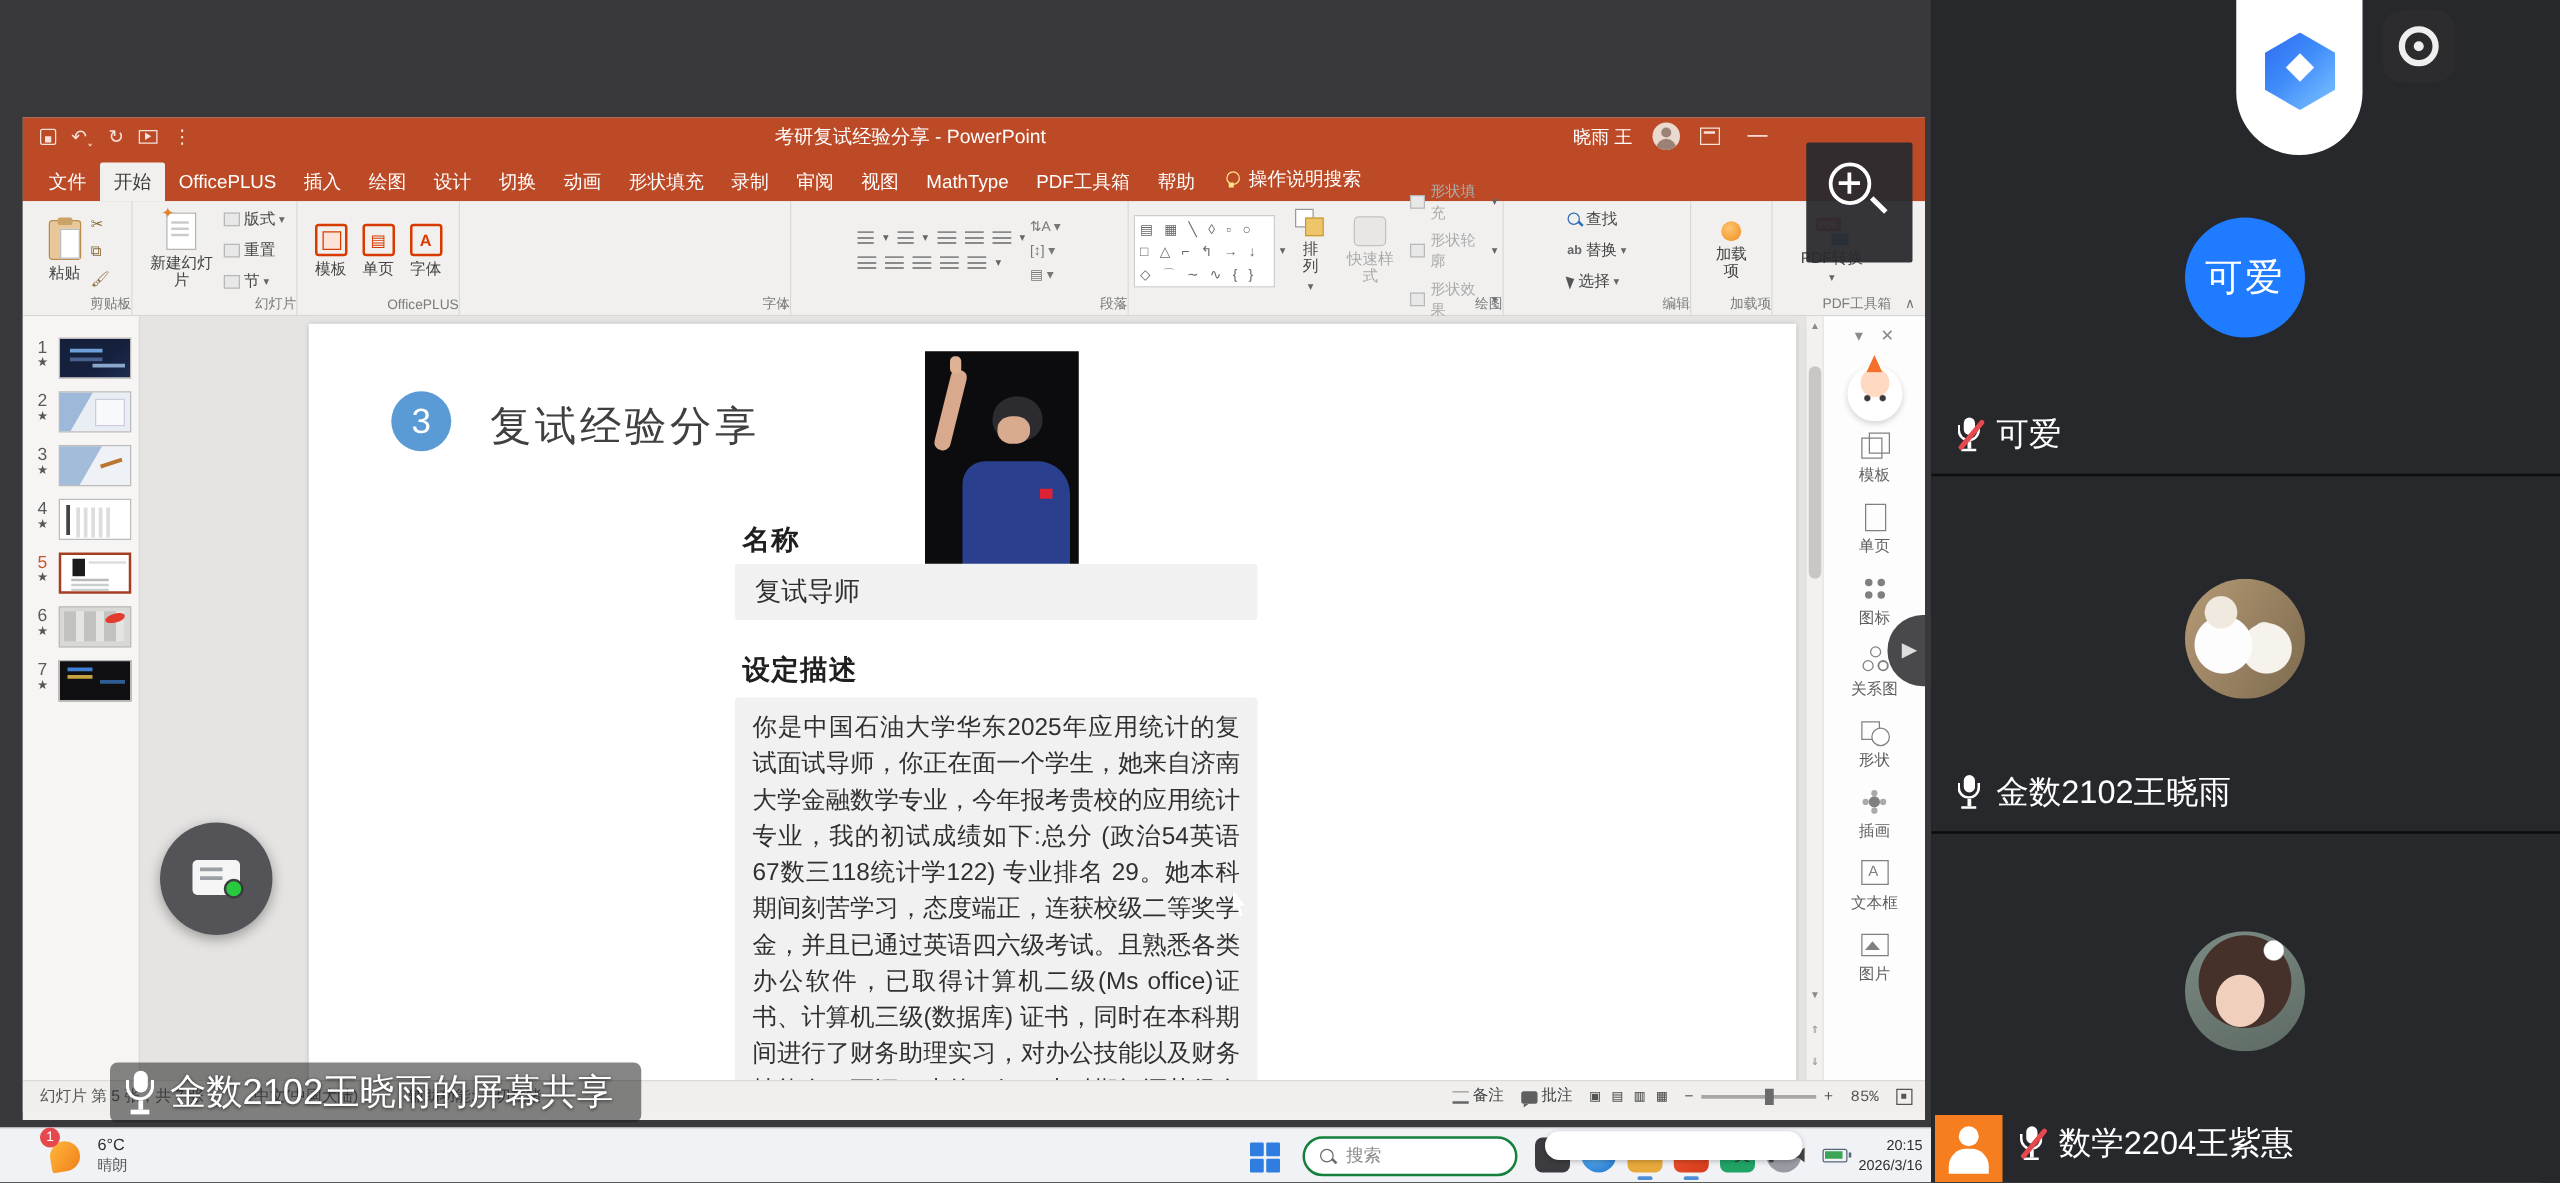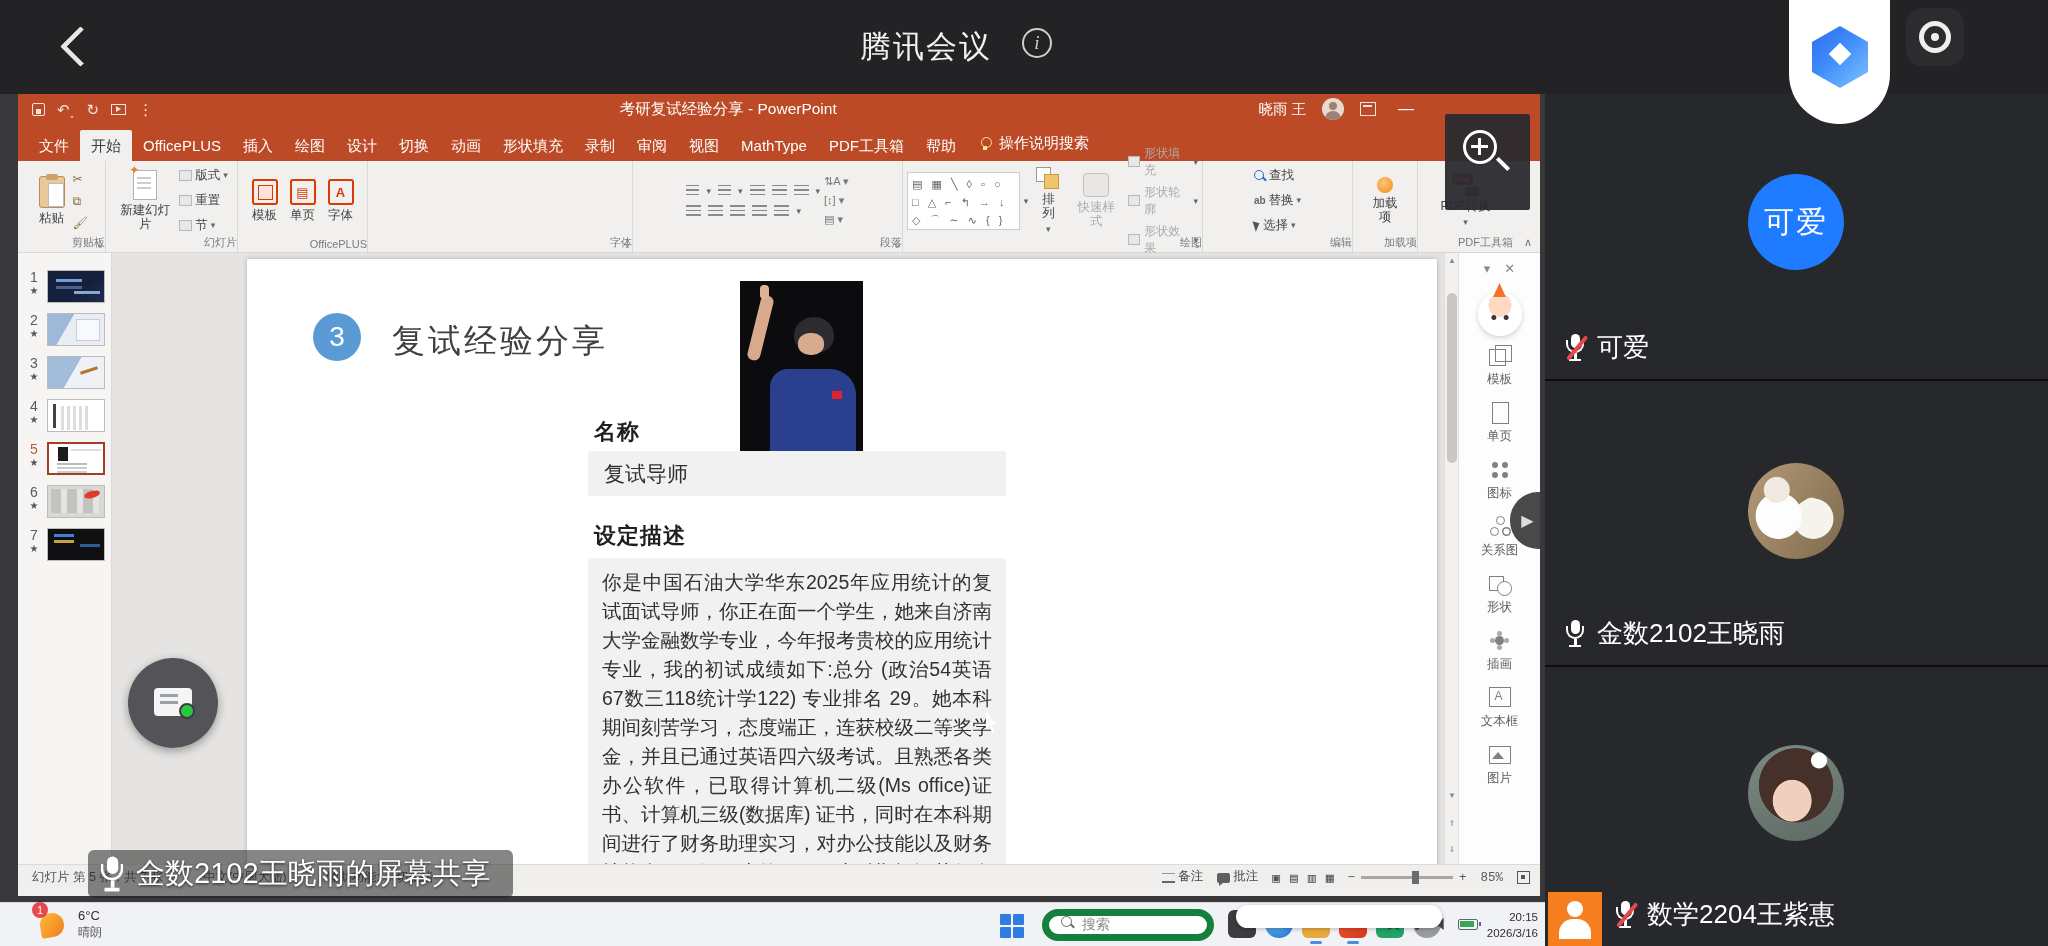--- a/index.html
+++ b/index.html
@@ -226,21 +226,21 @@
 .taskbar { left:0; top:902px; width:1545px; height:44px; background:#f1f2f6; border-top:1px solid #d9dade; z-index:10; }
 .weather { position:absolute; left:36px; top:4px; display:flex; gap:8px; align-items:center; }
 .w-ic { position:relative; width:34px; height:34px; }
 .w-sun { position:absolute; left:4px; top:6px; width:24px; height:24px; border-radius:50% 50% 50% 10%; background:linear-gradient(135deg,#ffb93d,#f07f1a); transform:rotate(-10deg); }
 .w-badge { position:absolute; left:-4px; top:-5px; width:16px; height:16px; border-radius:50%; background:#e5484d; color:#fff; font-size:11px; text-align:center; line-height:16px; z-index:2; }
 .w-txt { display:flex; flex-direction:column; line-height:1.25; }
 .w-temp { font-size:13px; color:#2f2f2f; }
 .w-desc { font-size:12px; color:#5a5a5a; }
 .start { position:absolute; left:1000px; top:11px; width:24px; height:24px; display:grid; grid-template-columns:11px 11px; grid-template-rows:11px 11px; gap:2px; }
 .start span { background:#2f7de1; border-radius:1px; }
-.searchbox { position:absolute; left:1042px; top:6px; width:172px; height:32px; background:#fff; border:7px solid #15803d; border-radius:16px; display:flex; gap:8px; padding-left:12px; }
+.searchbox { position:absolute; left:1042px; top:6px; width:172px; height:32px; background:#fff; border:2px solid #15803d; border-radius:16px; display:flex; align-items:center; gap:8px; padding-left:12px; }
 .i-mag { width:13px; height:13px; position:relative; }
 .i-mag::before { content:""; position:absolute; left:0; top:0; width:9px; height:9px; border:1.6px solid #6a6a6a; border-radius:50%; }
 .i-mag::after { content:""; position:absolute; left:9px; top:9px; width:5px; height:1.8px; background:#6a6a6a; transform:rotate(45deg); }
 .searchbox .ph { font-size:14px; color:#8a8a8a; }
 .apps { position:absolute; left:1228px; top:7px; display:flex; gap:9px; }
 .app { width:28px; height:28px; border-radius:6px; position:relative; }
 .a1 { background:#3b3b40; } .a2 { background:radial-gradient(circle at 35% 30%,#6cc1f0,#1b6fd0); border-radius:50%; }
 .a3 { background:linear-gradient(#f7c64a 55%,#e8a93c 56%); } .a4 { background:linear-gradient(135deg,#f3552e,#d33b1d); }
 .a5 { background:#21a366; } .a6 { background:#9a9aa2; border-radius:50%; }
 .run { position:absolute; left:8px; bottom:-6px; width:12px; height:3px; border-radius:2px; background:#4d8fd6; }
@@ -261,25 +261,20 @@
 
 
 .cursor { left:986px; top:712px; width:17px; height:22px; z-index:50;
   background:#fff; clip-path:polygon(0 0,0 78%,22% 62%,36% 96%,48% 91%,35% 58%,60% 56%); filter:drop-shadow(0 0 1.2px #000); }
 </style>
 </head>
 <body>
 
 <div class="screen">
 
-  <div class="abs topbar">
-    <div class="abs back-btn"></div>
-    <div class="abs meet-title">腾讯会议</div>
-    <div class="abs info-ic">i</div>
-  </div>
   <div class="abs logo-bubble">
     <div class="gem"></div>
   </div>
   <div class="abs record-widget">
     <div class="ring"></div>
     <div class="dot"></div>
   </div>
 
   <div class="abs left-gap"></div>
   <div class="abs bottom-gap"></div>

